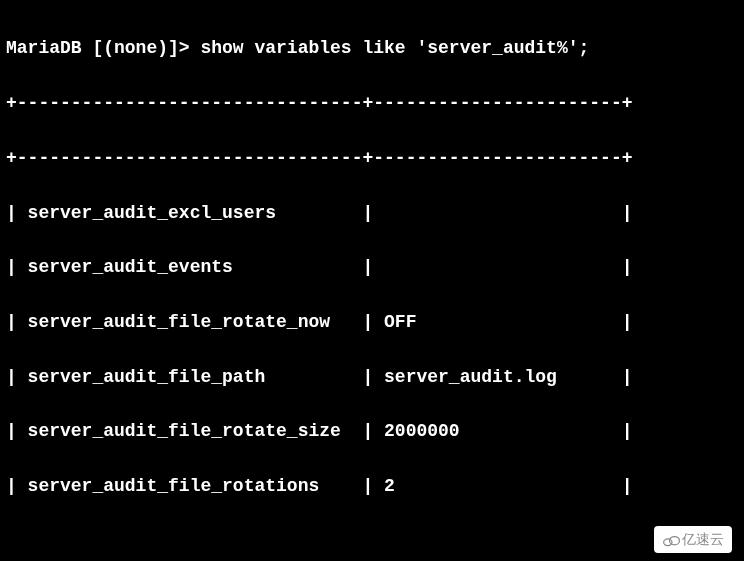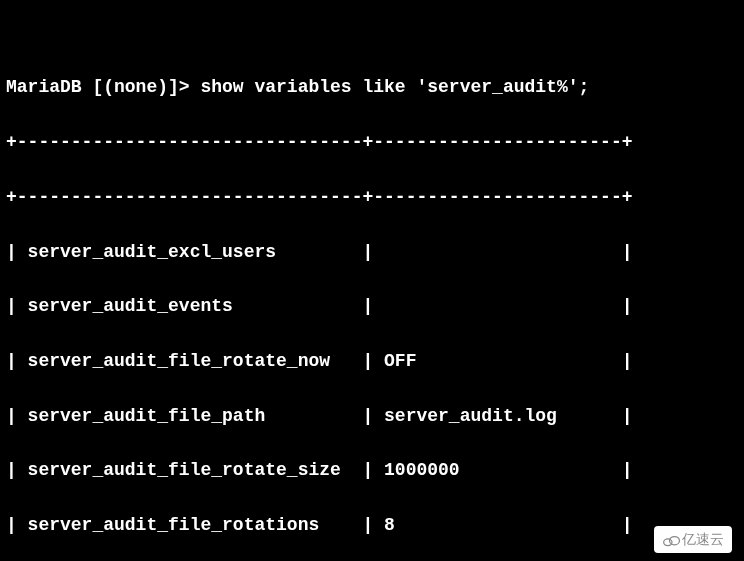--- a/index.html
+++ b/index.html
@@ -19,21 +19,20 @@
       overflow: hidden;
       line-height: 1.52;
       letter-spacing: 0px;
       position: relative;
     }
     .terminal {
       white-space: pre;
     }
     .prompt-line {
       padding-left: 6px;
-      margin-top: 39px;
     }
     .divider, .header, .row {
       padding-left: 6px;
     }
     .watermark {
       position: absolute;
       bottom: 8px;
       right: 12px;
       background: #ffffff;
       color: #888888;
@@ -55,22 +54,22 @@
 <body>
 
 <div class="terminal">
 <div class="prompt-line">MariaDB [(none)]&gt; show variables like 'server_audit%';</div>
 <div class="divider">+--------------------------------+-----------------------+</div>
 <div class="divider">+--------------------------------+-----------------------+</div>
 <div class="row">| server_audit_excl_users        |                       |</div>
 <div class="row">| server_audit_events            |                       |</div>
 <div class="row">| server_audit_file_rotate_now   | OFF                   |</div>
 <div class="row">| server_audit_file_path         | server_audit.log      |</div>
-<div class="row">| server_audit_file_rotate_size  | 1000000               |</div>
-<div class="row">| server_audit_file_rotations    | 8                     |</div>
+<div class="row">| server_audit_file_rotate_size  | 2000000               |</div>
+<div class="row">| server_audit_file_rotations    | 2                     |</div>
 
 
 
 
 
 
 
 
 
 

